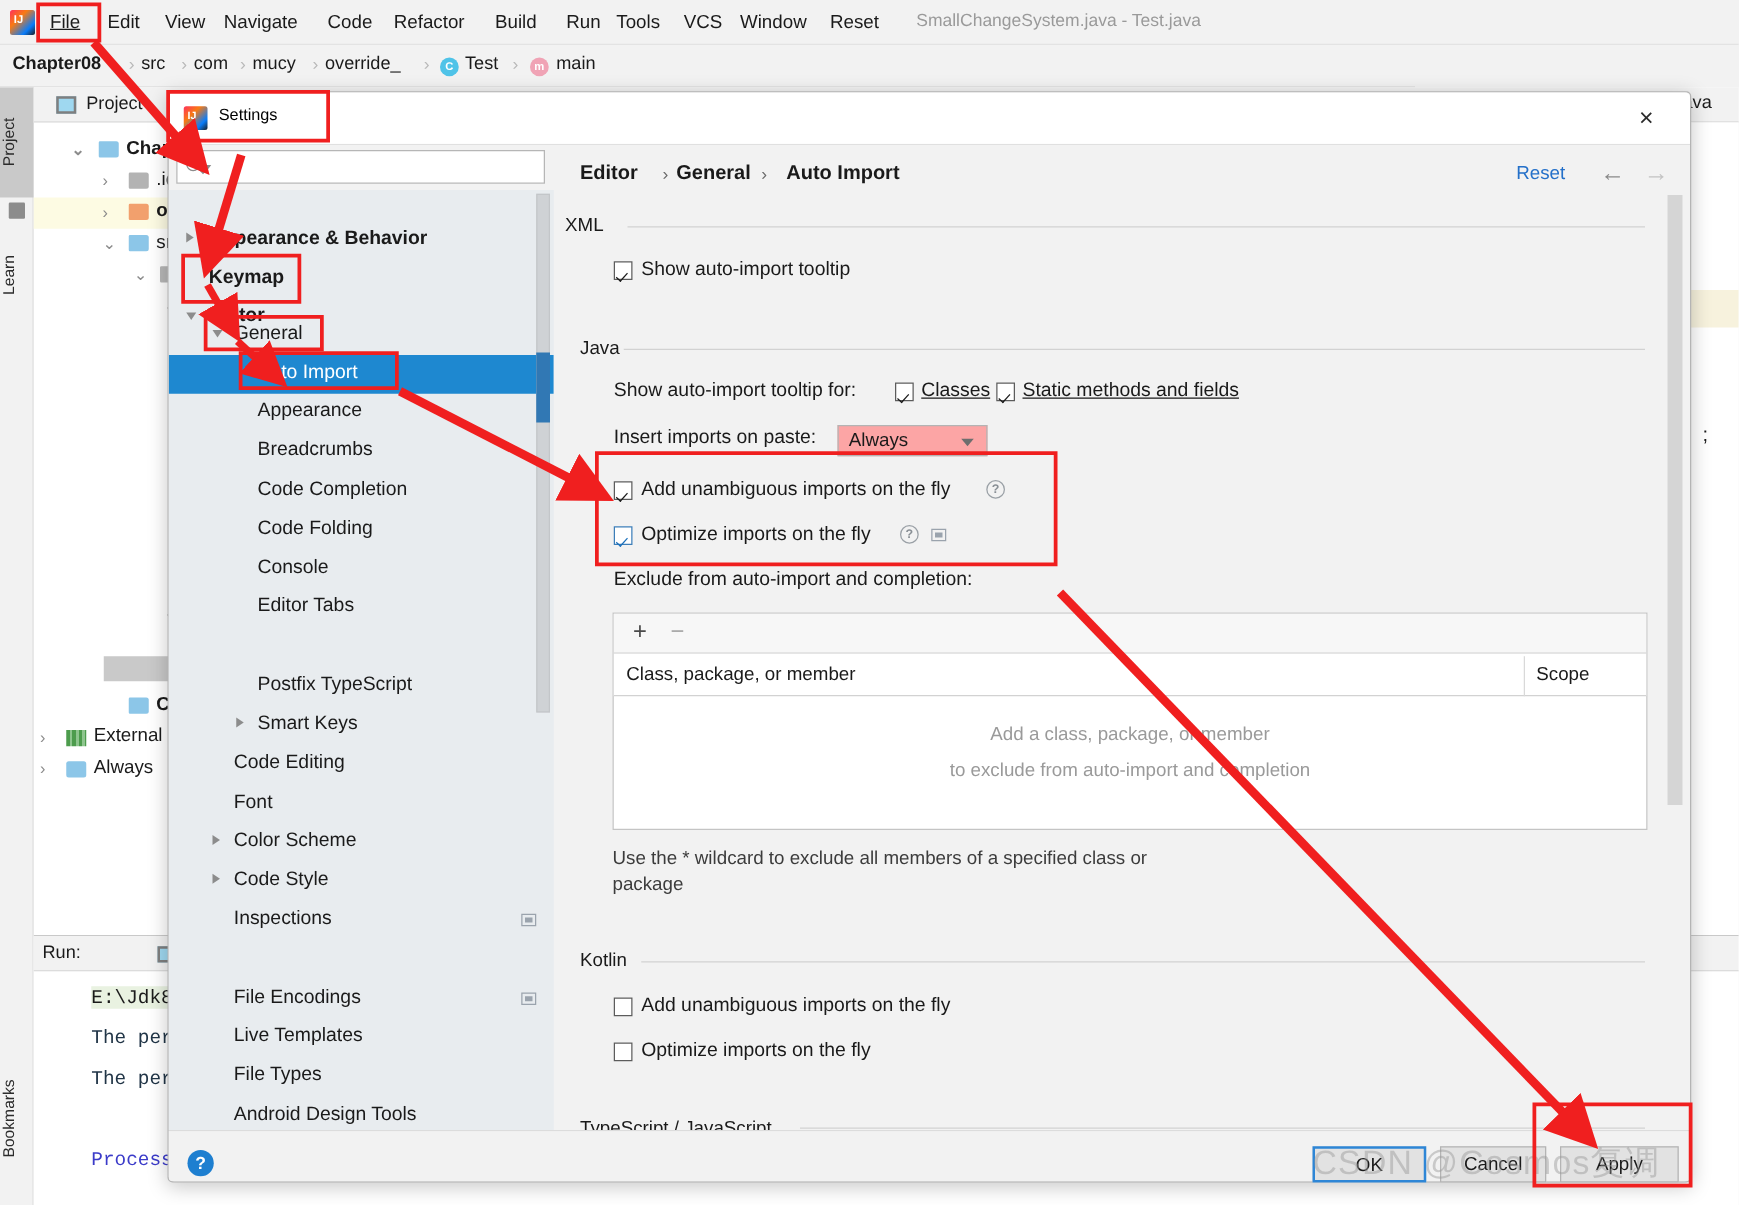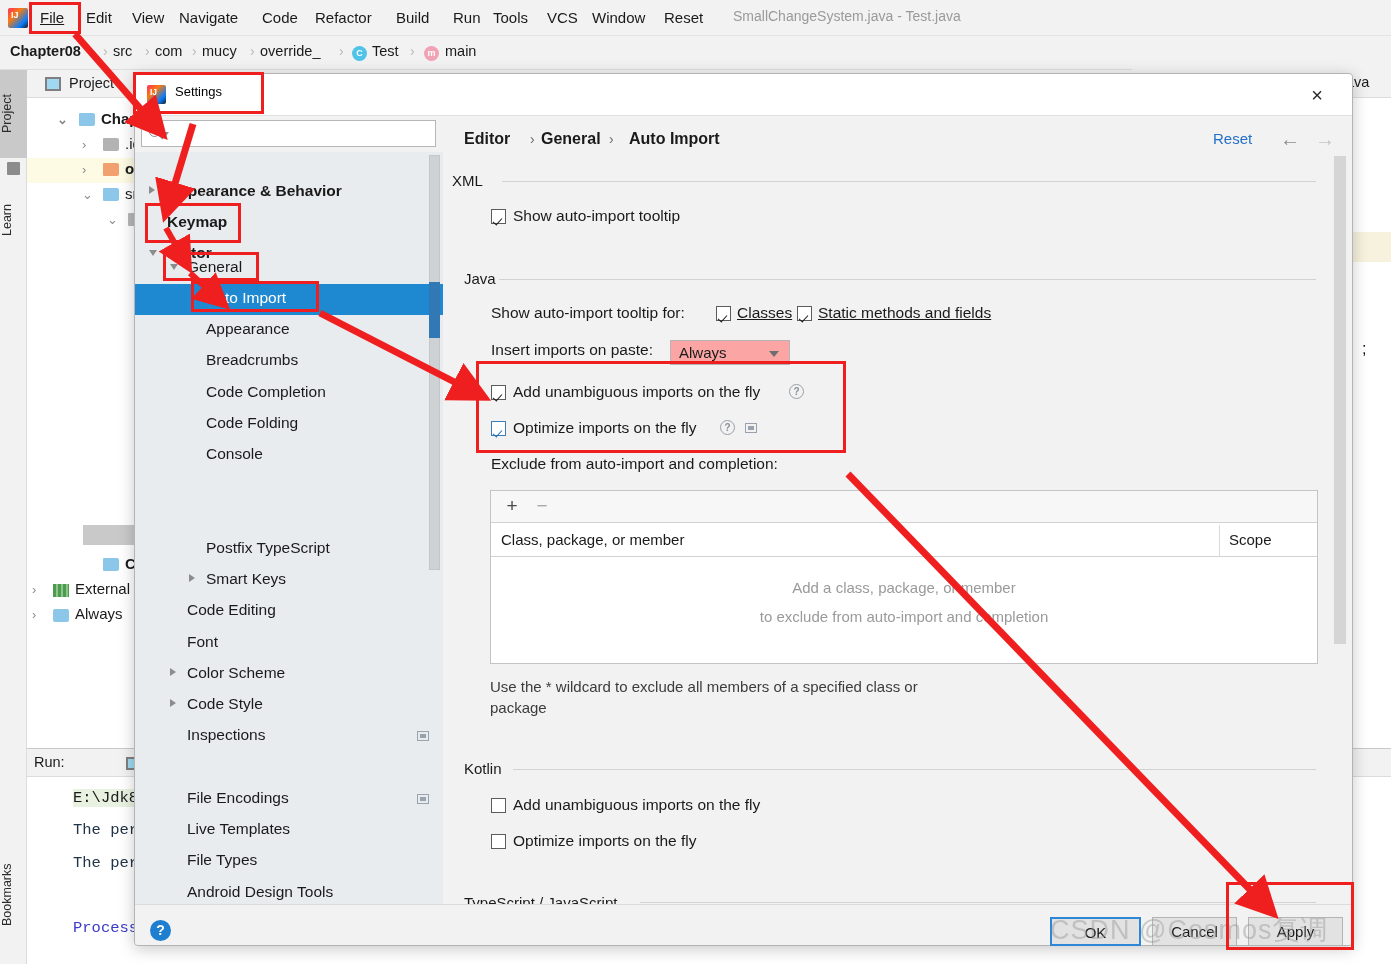--- a/index.html
+++ b/index.html
@@ -475,20 +475,23 @@
     </div>
     <div class="st-row" style="top:226px">
       <span class="st-label" style="left:71px">Code Completion</span>
     </div>
     <div class="st-row" style="top:257px">
       <span class="st-label" style="left:71px">Code Folding</span>
     </div>
     <div class="st-row" style="top:288px">
       <span class="st-label" style="left:71px">Console</span>
     </div>
+    <div class="st-row" style="top:319px">
+      <span class="st-label" style="left:71px">Editor Tabs</span>
+    </div>
     <div class="st-row" style="top:382px">
       <span class="st-label" style="left:71px">Postfix TypeScript</span>
     </div>
     <div class="st-row" style="top:413px">
       <span class="st-arrow right" style="left:54px"></span>
       <span class="st-label" style="left:71px">Smart Keys</span>
     </div>
     <div class="st-row" style="top:444px">
       <span class="st-label" style="left:52px">Code Editing</span>
     </div>

